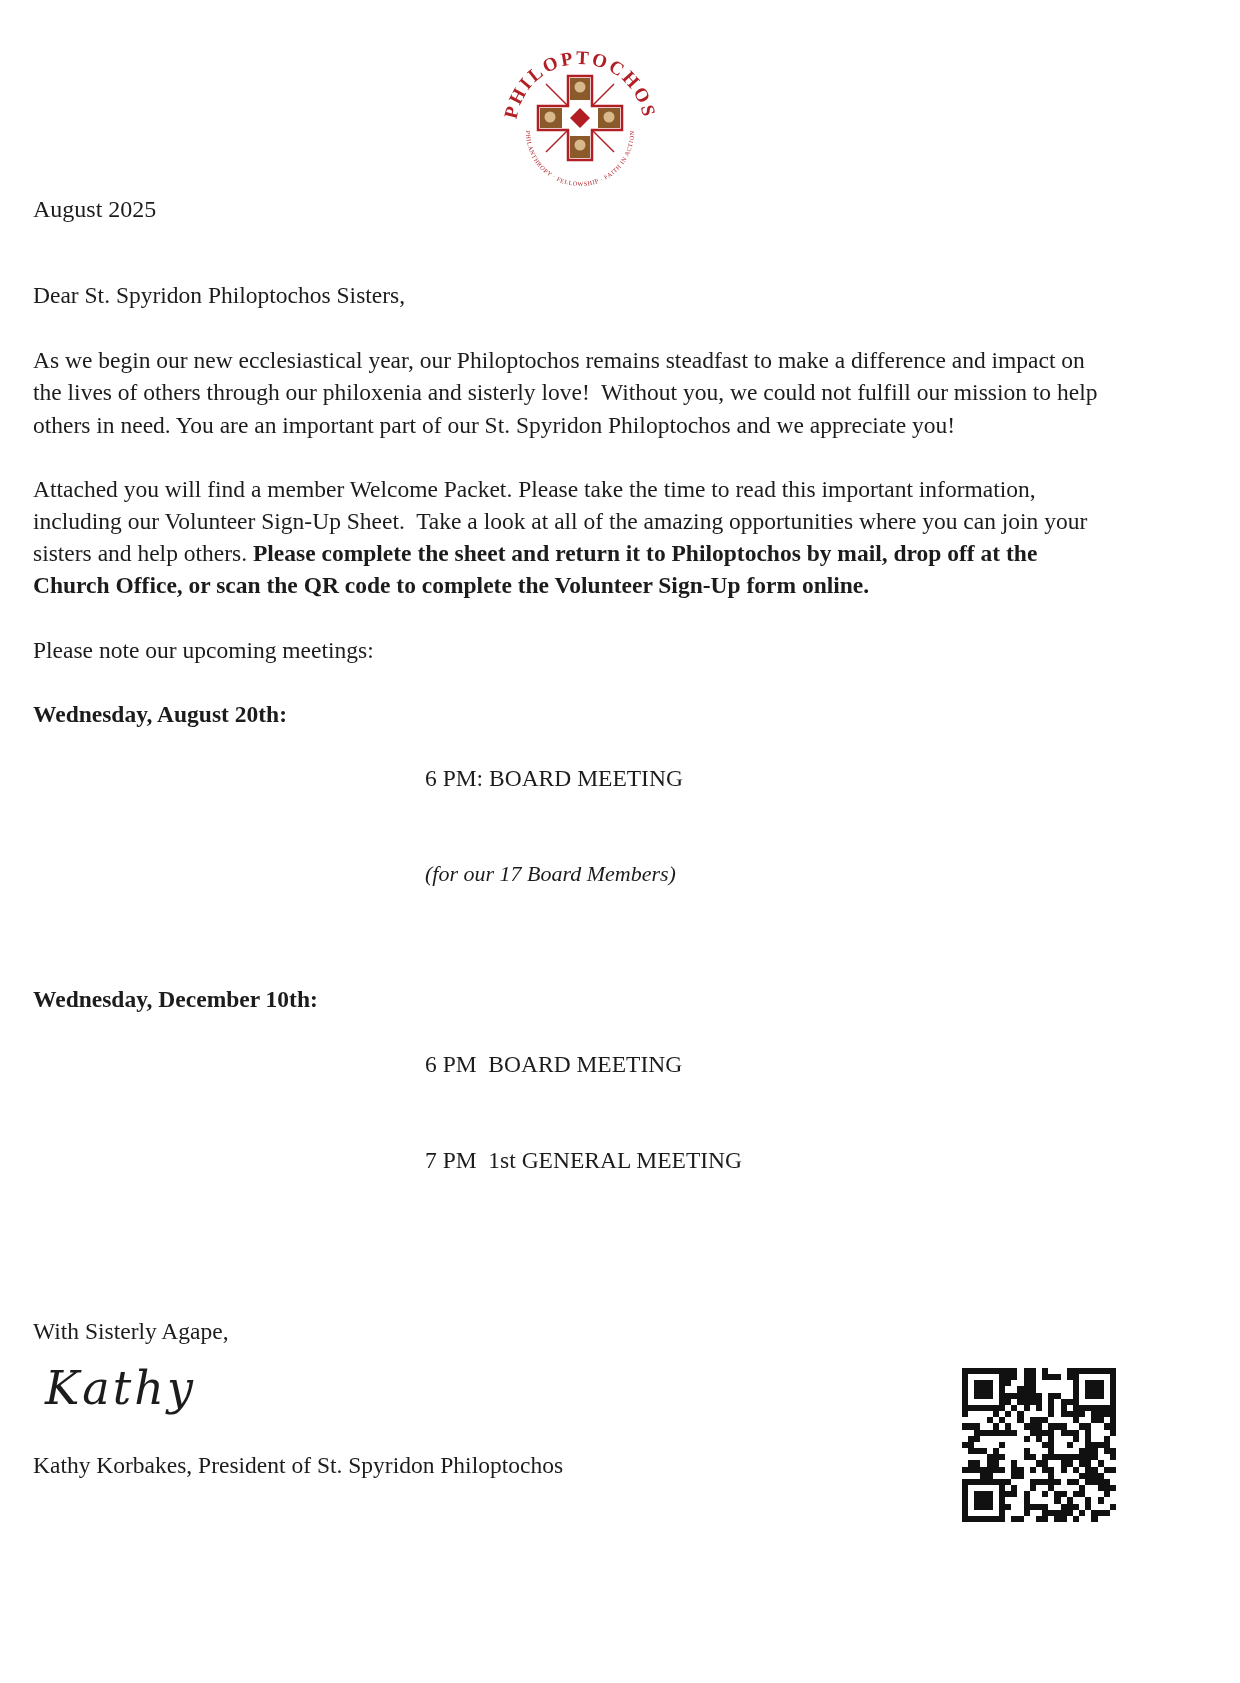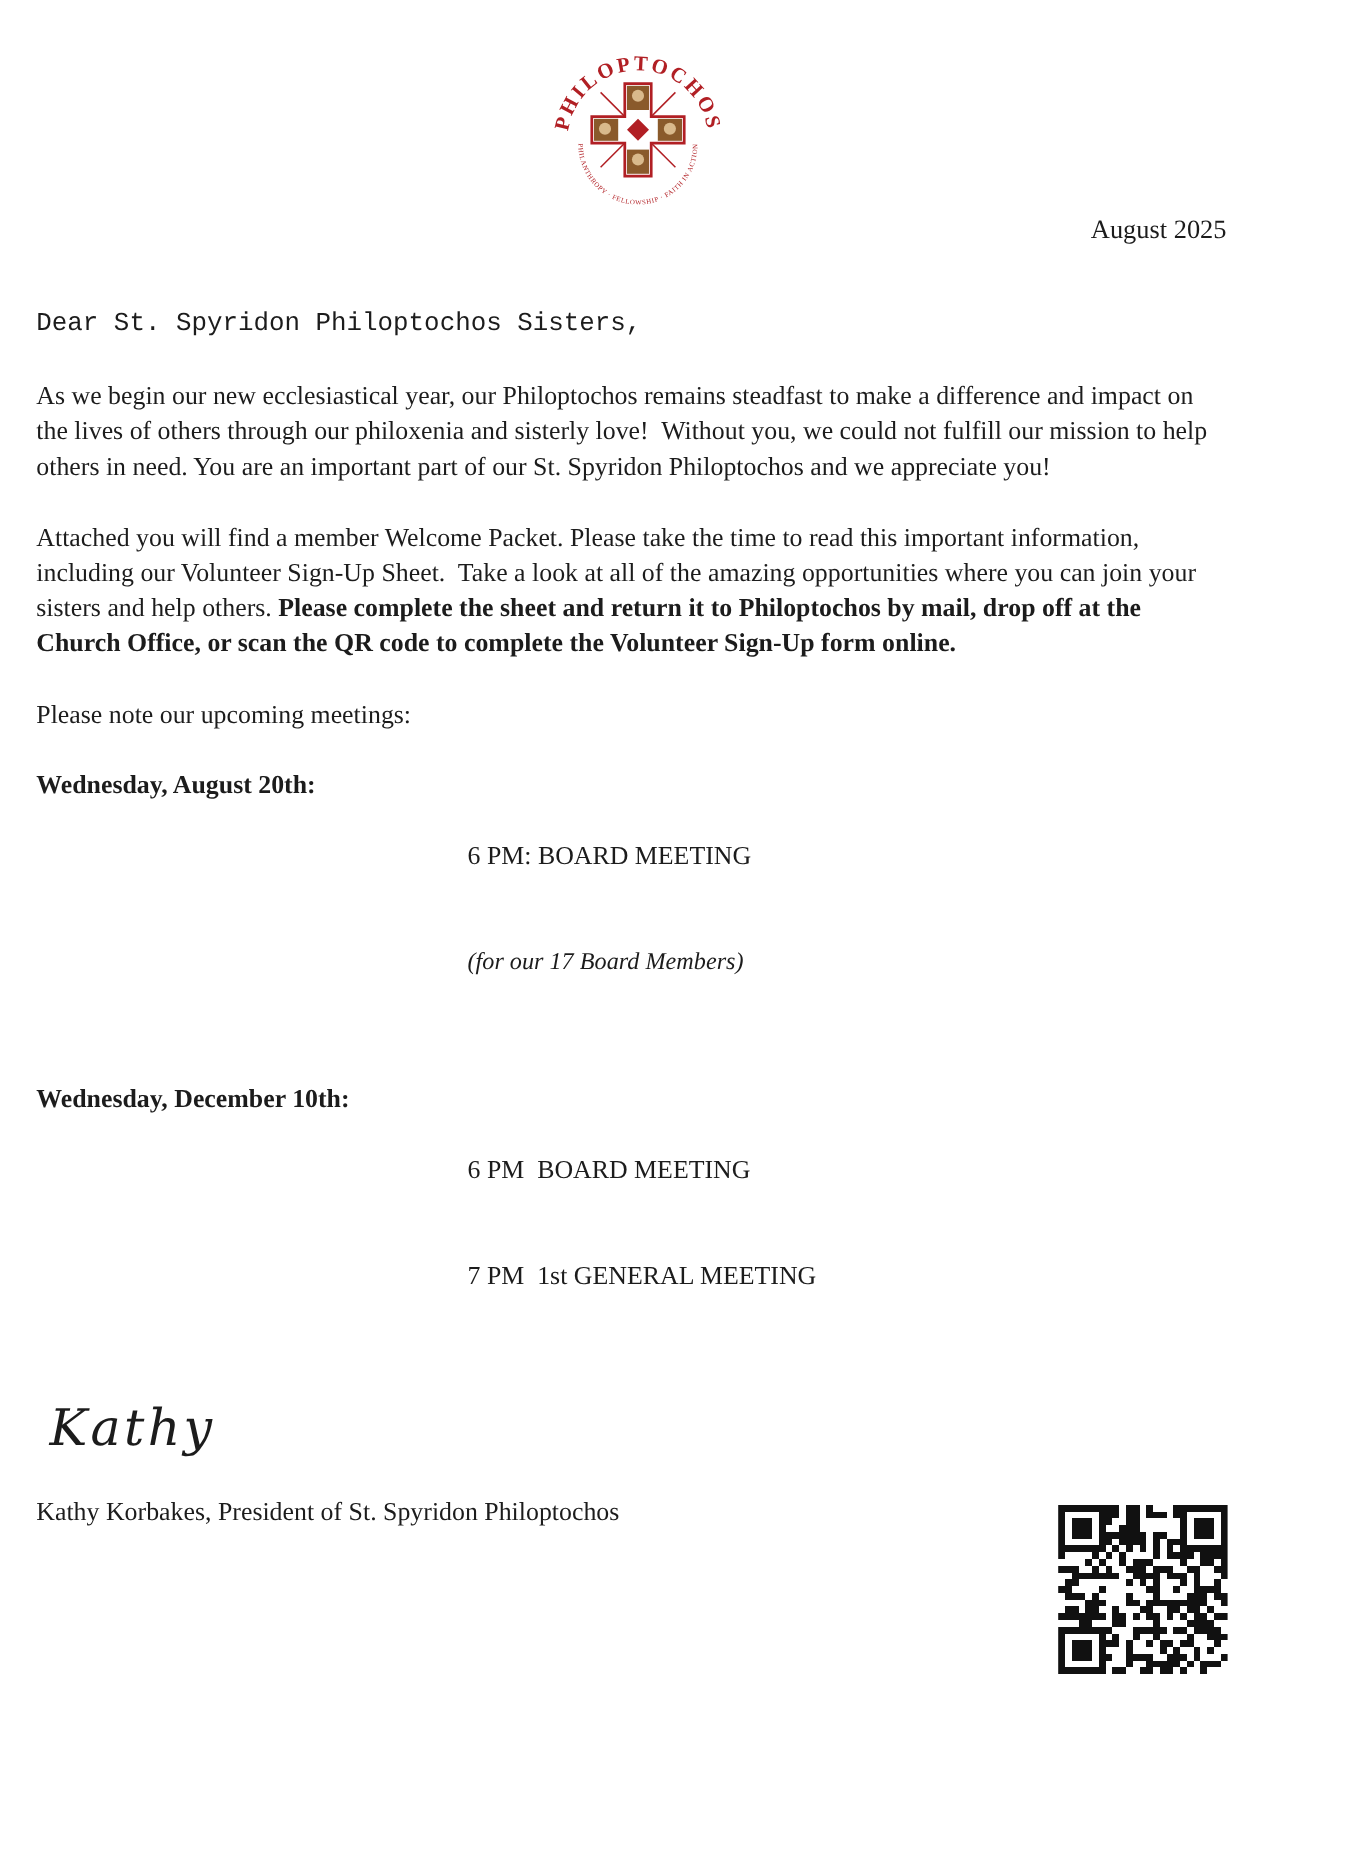--- a/index.html
+++ b/index.html
@@ -10,32 +10,32 @@
     font-family:"Liberation Serif", serif;
     color:#1c1c1c;
     overflow:hidden;
   }
   .content { padding:0 125px 0 33px; }
 
   .logo-wrap { padding-top:36px; height:152px; }
   .logo { display:block; margin-left:494px; width:172px; height:150px; }
 
   .date-line {
-    text-align:right;
+    text-align:left;
     font-size:24px;
     margin:8px 0 56px 0;
   }
 
   .body-p {
     font-size:23.5px;
     line-height:1.37;
     margin:0 0 32px 0;
     white-space:pre-wrap;
   }
-  .salutation { margin-bottom:33px;font-family:Liberation Mono, monospace; }
+  .salutation { margin-bottom:33px; }
   .bold { font-weight:bold; }
 
   .meetings { margin-top:0; }
   .meeting { display:flex; margin-bottom:30px; }
   .meeting-label {
     width:392px; flex:0 0 392px;
     font-weight:bold; font-size:23.5px; line-height:1.37;
   }
   .meeting-details { font-size:23.5px; line-height:1.37; white-space:pre-wrap; }
   .meeting-note { font-style:italic; font-size:22px; }
@@ -130,20 +130,21 @@
       <div class="meeting">
         <div class="meeting-label">Wednesday, December 10th:</div>
         <div class="meeting-details">
           <div>6 PM  BOARD MEETING</div>
           <div>7 PM  1st GENERAL MEETING</div>
         </div>
       </div>
 
     </div>
 
+    <p class="body-p closing">With Sisterly Agape,</p>
 
     <div class="signature">Kathy</div>
 
     <p class="body-p signer">Kathy Korbakes, President of St. Spyridon Philoptochos</p>
 
   </div>
 
   <div class="qr"><svg xmlns="http://www.w3.org/2000/svg" viewBox="0 0 25 25" shape-rendering="crispEdges">
         <rect x="0" y="0" width="1" height="1"></rect>
         <rect x="1" y="0" width="1" height="1"></rect>

